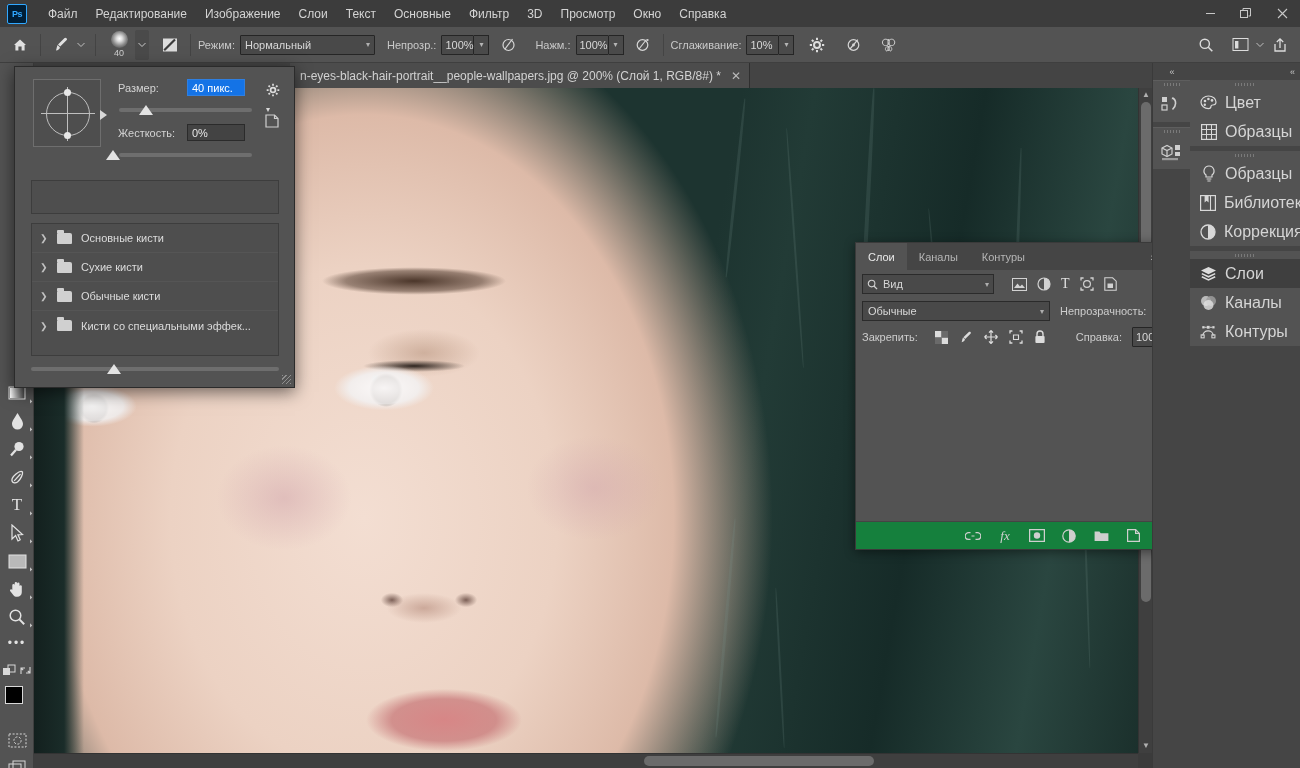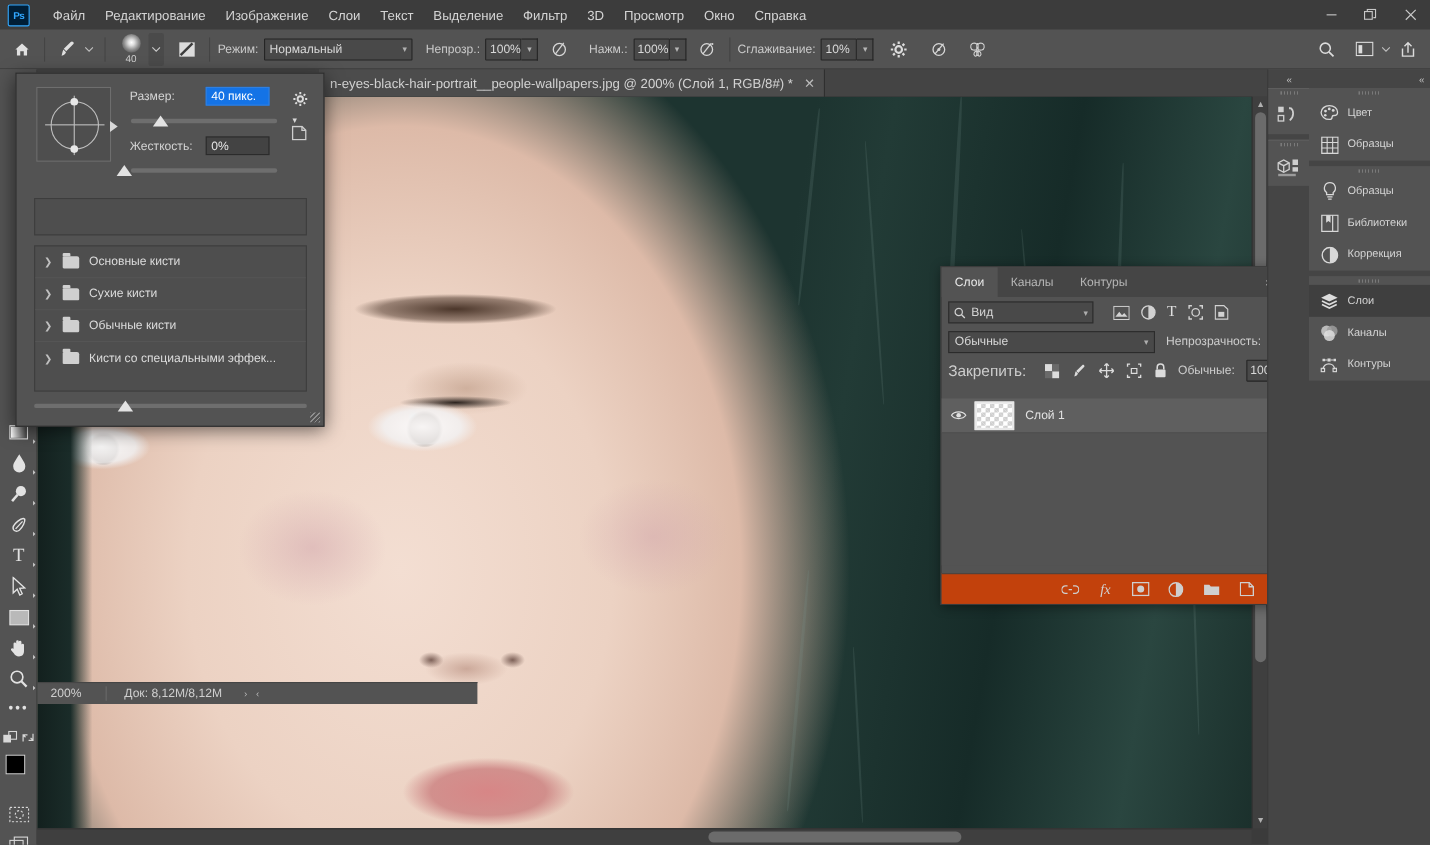--- a/index.html
+++ b/index.html
@@ -209,21 +209,21 @@
     background: #454545;
   }
   .rd-top { height: 17px; display: flex; align-items: center; justify-content: flex-end; padding-right: 6px;
     font-size: 9px; color: #c5c5c5; letter-spacing: -1px; }
   .rd-group { background: #535353; margin-bottom: 5px; }
   .rd-grip { height: 8px; display: flex; align-items: center; justify-content: center; }
   .rd-grip i { display: block; width: 20px; height: 3px;
     background: repeating-linear-gradient(90deg,#7a7a7a 0 1px,transparent 1px 3px); }
   .rd-item {
     height: 29px; display: flex; align-items: center; gap: 8px; padding-left: 10px;
-    font-size: 10px; color: #d5d5d5;
+    font-size: 16px; color: #d5d5d5;
   }
   .rd-item.active { background: #3f3f3f; }
   .rd-ico { width: 17px; height: 17px; display: flex; align-items: center; justify-content: center; color: #d8d8d8; }
 
   
   .layers {
     position: absolute; top: 242px; left: 855px; width: 335px; height: 308px;
     background: #535353; border: 1px solid #3a3a3a;
     box-shadow: 0 2px 10px rgba(0,0,0,0.45);
   }
@@ -269,21 +269,21 @@
   .lp-thumb.photo-t {
     background:
       radial-gradient(ellipse 6px 9px at 18px 8px, #e8c4aa 0%, rgba(232,196,170,0) 80%),
       linear-gradient(180deg,#3a1f28 0%, #7d2233 38%, #a42a3c 60%, #5d1b26 100%);
   }
   .lp-name { font-size: 11px; color: #e2e2e2; }
   .lp-name.italic { font-style: italic; }
   .lp-locked { position: absolute; right: 12px; color: #cdcdcd; font-size: 11px; }
   .lp-footer {
     position: absolute; bottom: 0; left: 0; width: 333px; height: 28px;
-    background: #c2410c; border-top: 1px solid #444;
+    background: #15803d; border-top: 1px solid #444;
     display: flex; align-items: center; justify-content: flex-end; gap: 16px; padding-right: 16px;
     color: #d2d2d2;
   }
   .lp-fbtn { width: 16px; height: 16px; display:flex; align-items:center; justify-content:center; font-size: 12px; }
 
   
   .brushpop {
     position: absolute; top: 66px; left: 14px; width: 281px; height: 322px;
     background: #535353; border: 1px solid #2b2b2b;
     box-shadow: 0 4px 16px rgba(0,0,0,0.55);
@@ -344,21 +344,21 @@
 
 <div class="app">
 
   <div class="menubar">
     <div class="ps-logo">Ps</div>
     <div class="menu-item">Файл</div>
     <div class="menu-item">Редактирование</div>
     <div class="menu-item">Изображение</div>
     <div class="menu-item">Слои</div>
     <div class="menu-item">Текст</div>
-    <div class="menu-item">Выделение</div>
+    <div class="menu-item">Основные</div>
     <div class="menu-item">Фильтр</div>
     <div class="menu-item">3D</div>
     <div class="menu-item">Просмотр</div>
     <div class="menu-item">Окно</div>
     <div class="menu-item">Справка</div>
 
     <div class="winctl">
       <div class="winbtn">
         <svg width="11" height="11" viewBox="0 0 11 11">
             <rect x="1" y="5" width="9" height="1" fill="#c8c8c8"></rect>
@@ -624,27 +624,20 @@
     <div class="scroll-v">
       <div class="arr" style="top:0">▲</div>
       <div class="thumb"></div>
       <div class="arr" style="bottom:0">▼</div>
     </div>
     <div class="scroll-h">
       <div class="thumb"></div>
     </div>
   </div>
 
-  <div class="statusbar">
-    <div class="sb-zoom">200%</div>
-    <div class="sb-sep"></div>
-    <div class="sb-doc">Док: 8,12M/8,12M</div>
-    <div class="sb-arrow">›</div>
-    <div class="sb-arrow" style="margin-left:8px">‹</div>
-  </div>
 
   <div class="brushpop">
     <div class="bp-preview">
       <div class="bp-circle"></div>
       <div class="bp-cross-h"></div>
       <div class="bp-cross-v"></div>
       <div class="bp-handle" style="left:30px;top:9px"></div>
       <div class="bp-handle" style="left:30px;top:52px"></div>
       <div class="bp-arrow"></div>
     </div>
@@ -761,21 +754,21 @@
         <span class="cv">▾</span>
       </div>
       <span style="font-size:11px;color:#cdcdcd;margin-left:6px">Непрозрачность:</span>
       <div class="ob-numwrap" style="margin-left:4px">
         <div class="ob-num" style="width:36px">100%</div>
         <div class="ob-stepper">▾</div>
       </div>
     </div>
 
     <div class="lp-lock">
-      <span style="font-size:14px;color:#cdcdcd">Закрепить:</span>
+      <span style="font-size:11px;color:#cdcdcd">Закрепить:</span>
       <div class="lp-lockicons">
         <span>
           <svg width="13" height="13" viewBox="0 0 12 12">
               <rect x="0" y="0" width="6" height="6" fill="#dcdcdc"></rect>
               <rect x="6" y="6" width="6" height="6" fill="#dcdcdc"></rect>
               <rect x="6" y="0" width="6" height="6" fill="#6a6a6a"></rect>
               <rect x="0" y="6" width="6" height="6" fill="#6a6a6a"></rect>
             </svg>
         </span>
         <span>
@@ -795,38 +788,28 @@
               <path d="M4.5 5 h5 v4.5 h-5 Z" fill="none" stroke="#dcdcdc" stroke-width="1.1"></path>
             </svg>
         </span>
         <span>
           <svg width="12" height="14" viewBox="0 0 12 14">
               <path d="M3 6 V4 a3 3 0 0 1 6 0 V6" fill="none" stroke="#dcdcdc" stroke-width="1.4"></path>
               <rect x="1.4" y="6" width="9.2" height="7" rx="1" fill="#dcdcdc"></rect>
             </svg>
         </span>
       </div>
-      <span style="font-size:11px;color:#cdcdcd;margin-left:auto">Обычные:</span>
+      <span style="font-size:11px;color:#cdcdcd;margin-left:auto">Справка:</span>
       <div class="ob-numwrap">
         <div class="ob-num" style="width:36px">100%</div>
         <div class="ob-stepper">▾</div>
       </div>
     </div>
 
     <div class="lp-list">
-      <div class="lp-row selected">
-        <div class="lp-eye">
-          <svg width="15" height="11" viewBox="0 0 15 11">
-              <path d="M1 5.5 C3.5 1.5 11.5 1.5 14 5.5 C11.5 9.5 3.5 9.5 1 5.5 Z" fill="none" stroke="#e0e0e0" stroke-width="1.1"></path>
-              <circle cx="7.5" cy="5.5" r="2.1" fill="#e0e0e0"></circle>
-            </svg>
-        </div>
-        <div class="lp-thumb checker"></div>
-        <div class="lp-name">Слой 1</div>
-      </div>
     </div>
 
     <div class="lp-footer">
       <div class="lp-fbtn">
         <svg width="16" height="10" viewBox="0 0 16 10">
             <path d="M6.5 5 H9.5 M5.5 1.6 H3.6 a3.4 3.4 0 0 0 0 6.8 H5.5 M10.5 1.6 H12.4 a3.4 3.4 0 0 1 0 6.8 H10.5" fill="none" stroke="#cfcfcf" stroke-width="1.2"></path>
           </svg>
       </div>
       <div class="lp-fbtn" style="font-family:'Liberation Serif',serif;font-style:italic;font-size:13px">fx</div>
       <div class="lp-fbtn">

